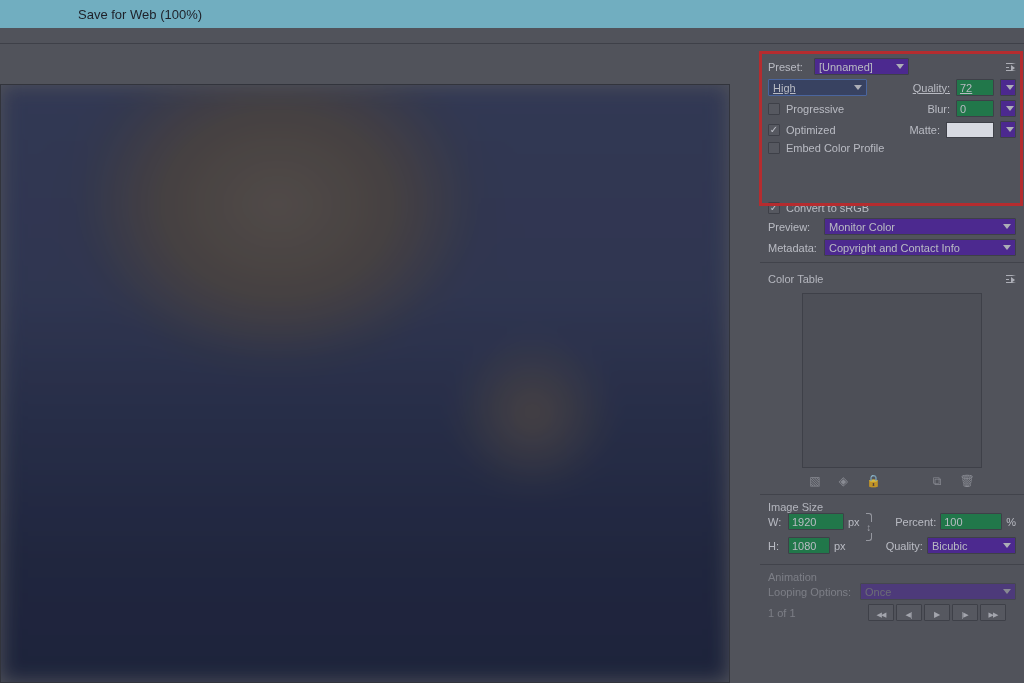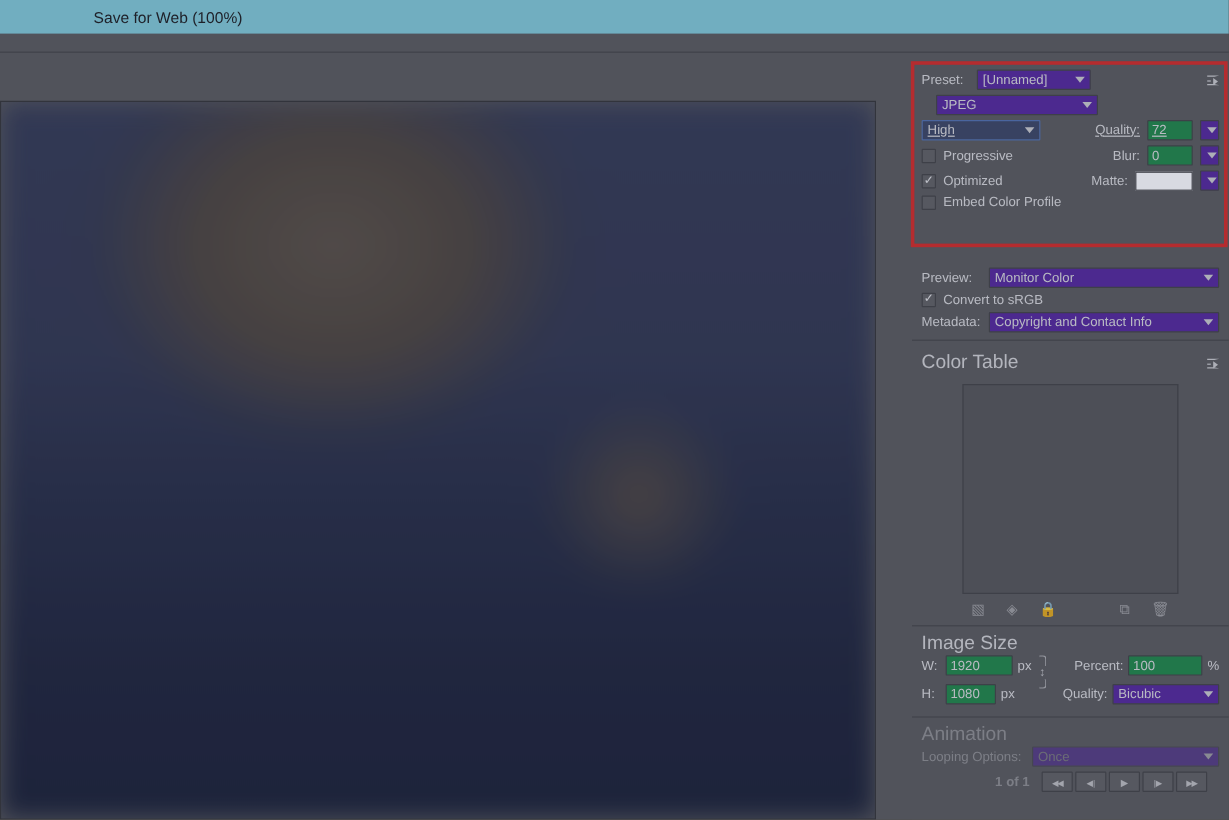--- a/index.html
+++ b/index.html
@@ -38,21 +38,21 @@
   .dropdown { display:flex; align-items:center; justify-content:space-between; background:#4c1d95; border:1px solid #3a3a3a; padding:1px 4px; height:17px; cursor:pointer; border-radius:1px; }
   .dropdown.sel { background:#323d5a; border-color:#4a6aa8; }
   .chev { width:0; height:0; border-left:4px solid transparent; border-right:4px solid transparent; border-top:5px solid #c8c8c8; margin-left:4px; display:inline-block;}
   .numbox { background:#15803d; border:1px solid #3a3a3a; padding:0 3px; height:17px; width:38px; display:flex; align-items:center; border-radius:1px;}
   .chkwrap { display:flex; align-items:center; gap:6px; }
   .chkbox { width:12px; height:12px; border:1px solid #3a3a3a; background:#595959; display:flex; align-items:center; justify-content:center; border-radius:1px;}
   .chkbox.checked::after { content:"✓"; font-size:10px; color:#e0e0e0; line-height:10px; }
   .swatch { width:48px; height:16px; background:#fff; border:1px solid #3a3a3a; display:inline-block; vertical-align:middle; }
 
   
-  .section-head { font-size:16px; color:#d0d0d0; margin: 4px 0 4px 0; }
+  .section-head { font-size:11px; color:#d0d0d0; margin: 4px 0 4px 0; }
 
   .redbox { position:absolute; left:759px; top:51px; width:264px; height:155px; border:3px solid #d2201a; z-index:50; pointer-events:none; }
 
   .palwrap { width:180px; height:175px; margin: 0 auto 6px; border:1px solid #3a3a3a; background:#4d4d4d; }
   .iconrow { display:flex; gap:18px; align-items:center; justify-content:center; margin-top:2px; color:#9a9a9a; font-size:12px; }
 
   .menu-flyout-icon { display:inline-block; width:10px; height:8px; border-top:1px solid #c8c8c8; border-bottom:1px solid #c8c8c8; border-right:4px solid transparent; position:relative; }
   .menu-flyout-icon::before { content:""; position:absolute; left:0; right:3px; top:3px; height:1px; background:#c8c8c8;}
   .menu-flyout-icon::after { content:""; position:absolute; right:-3px; top:1px; width:0; height:0; border-top:3px solid transparent; border-bottom:3px solid transparent; border-left:4px solid #c8c8c8;}
 
@@ -95,26 +95,20 @@
         <span class="lbl" style="width:40px;">Preset:</span>
         <div class="dropdown" style="flex:1; max-width:135px;">
           <span>[Unnamed]</span>
             <span class="chev"></span>
         </div>
         <span style="flex:1"></span>
         <span class="menu-flyout-icon"></span>
       </div>
 
       
-      <div class="row" style="margin-top:4px;">
-        <div class="dropdown" style="width:135px; margin-left:12px;">
-          <span>JPEG</span>
-            <span class="chev"></span>
-        </div>
-      </div>
 
       
       <div class="row" style="gap:6px;text-decoration:underline;">
         <div class="dropdown sel" style="width:99px;">
           <span>High</span>
             <span class="chev"></span>
         </div>
         <span style="flex:1"></span>
         <span class="lbl">Quality:</span>
         <div class="numbox">
@@ -159,32 +153,32 @@
       <div class="row">
         <div class="chkwrap">
           <span class="chkbox"></span>
           <span>Embed Color Profile</span>
         </div>
       </div>
 
       <div style="height:44px;"></div>
 
       
+      <div class="row">
+        <div class="chkwrap">
+          <span class="chkbox checked"></span>
+          <span>Convert to sRGB</span>
+        </div>
+      </div>
+
       <div class="row" style="gap:4px;">
         <span class="lbl" style="width:52px;">Preview:</span>
         <div class="dropdown" style="flex:1;">
           <span>Monitor Color</span>
             <span class="chev"></span>
-        </div>
-      </div>
-
-      <div class="row">
-        <div class="chkwrap">
-          <span class="chkbox checked"></span>
-          <span>Convert to sRGB</span>
         </div>
       </div>
       <div class="row" style="gap:4px;">
         <span class="lbl" style="width:52px;">Metadata:</span>
         <div class="dropdown" style="flex:1;">
           <span>Copyright and Contact Info</span>
             <span class="chev"></span>
         </div>
       </div>
 
@@ -256,21 +250,21 @@
       
       <span class="section-head dim">Animation</span>
       <div class="row" style="gap:4px;">
         <span class="lbl dim" style="width:88px;">Looping Options:</span>
         <div class="dropdown" style="flex:1; opacity:.6;">
           <span class="dim">Once</span>
             <span class="chev"></span>
         </div>
       </div>
       <div class="row" style="gap:10px; margin-top:3px;">
-        <span class="dim" style="width:90px; text-align:right;font-weight:bold;">1 of 1</span>
+        <span class="dim" style="width:90px; text-align:left;">1 of 1</span>
         <div class="playbtns">
           <div class="pbtn">
               <span class="glyph-first"></span>
             </div>
           <div class="pbtn">
               <span class="glyph-prev"></span>
             </div>
           <div class="pbtn">
               <span class="glyph-play"></span>
             </div>

